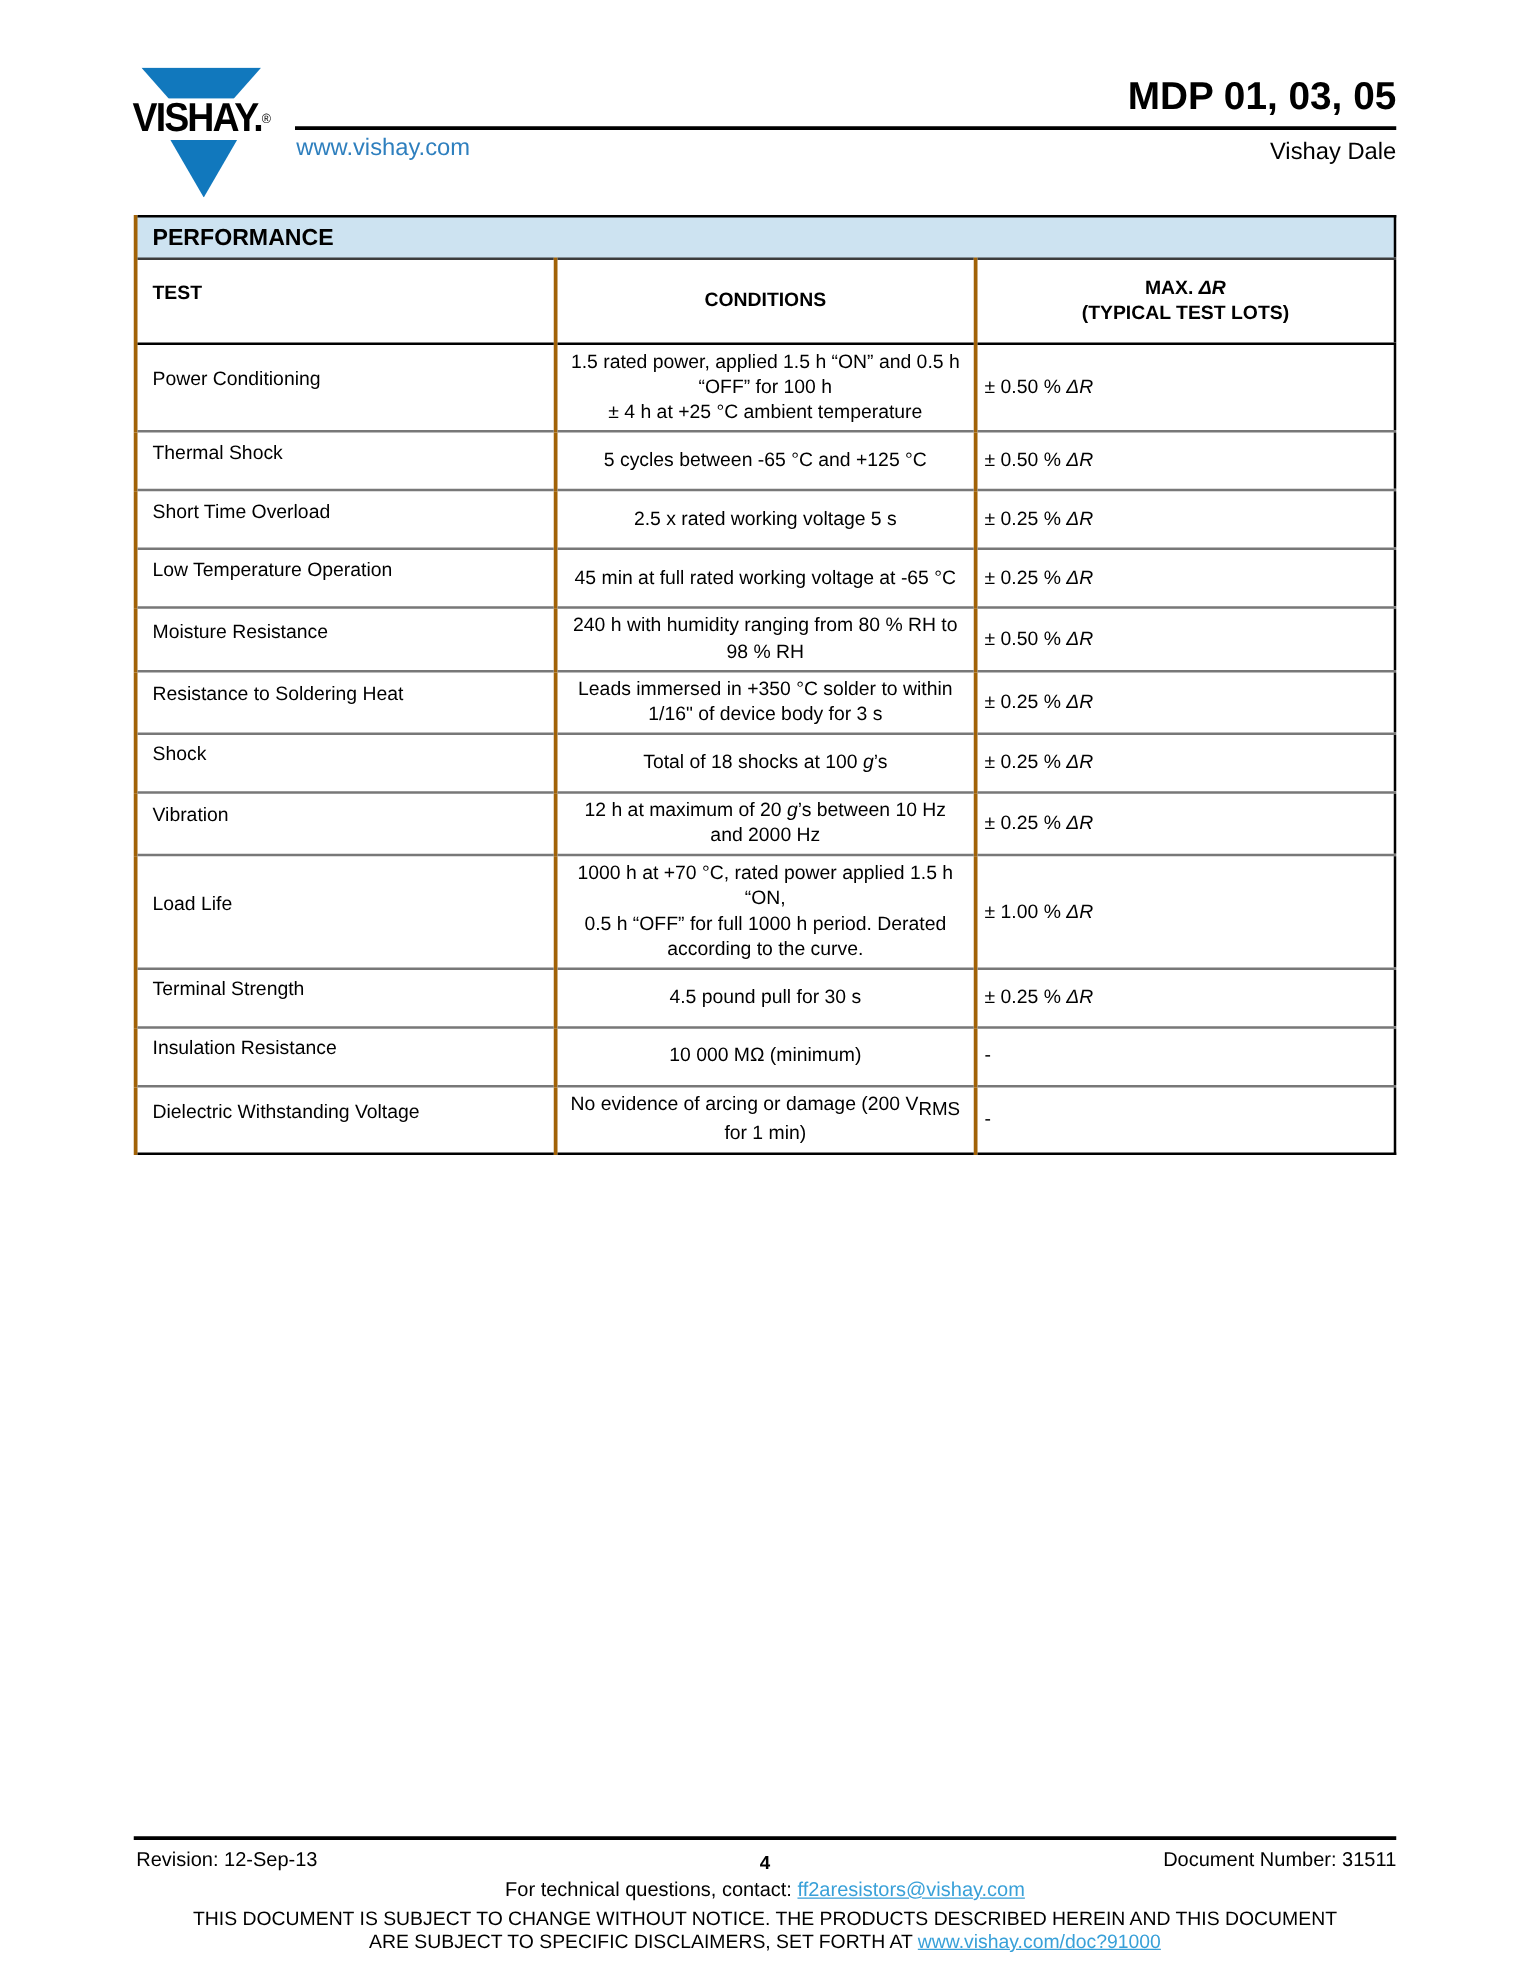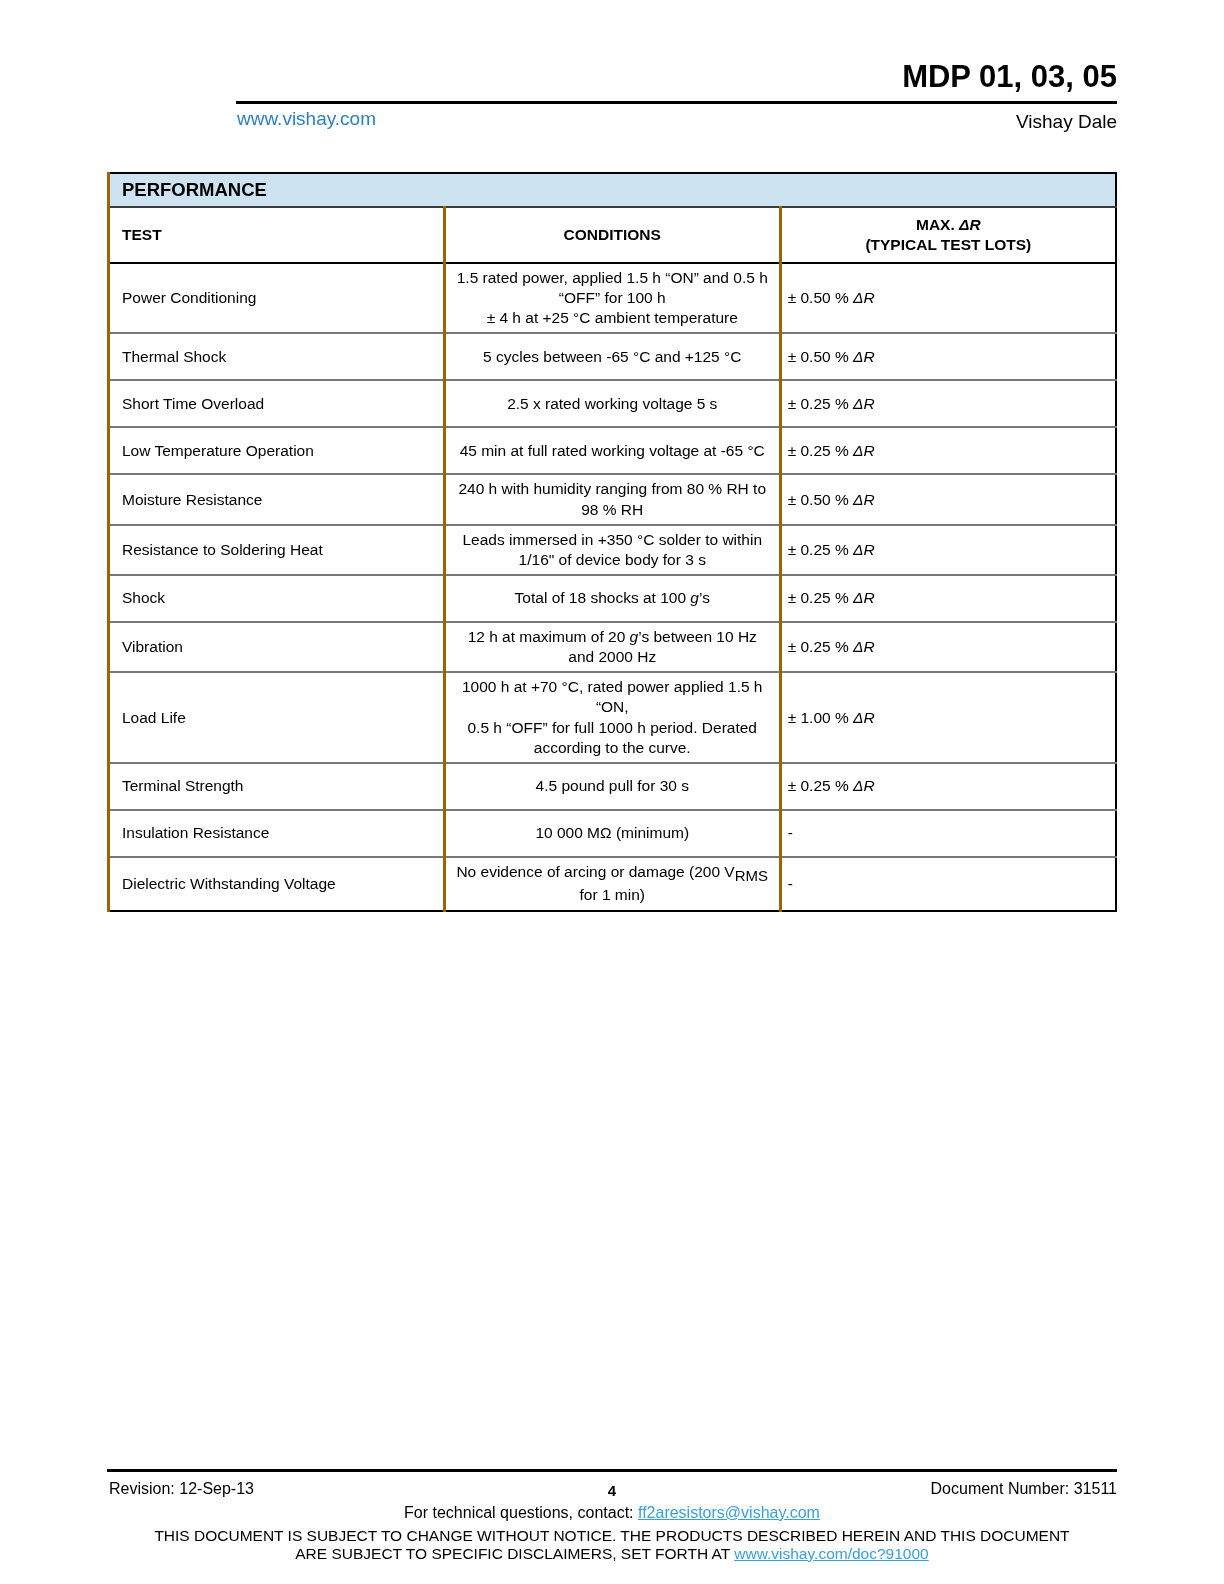--- a/index.html
+++ b/index.html
@@ -24,21 +24,21 @@
   
   .perf{position:absolute;left:107px;top:172px;width:1010px;border-collapse:collapse;
         font-size:15.5px;table-layout:fixed;}
   .perf{border:2px solid #000;}
   .perf td,.perf th{border-left:3px solid #a16207;border-right:1px solid #000;
         vertical-align:middle;line-height:1.3;}
   .section-row td{background:var(--band_blue);font-weight:bold;font-size:18.5px;
         padding:4px 12px;height:22px;border-bottom:2px solid #3c3c3c;text-align:left;}
   .head-row th{height:46px;border-bottom:2px solid #000;font-size:15.5px;}
   th.c-test{text-align:left;padding-left:12px;}
-  .c-test{width:234px;text-align:left;padding:4px 8px 4px 12px;}
+  .c-test{width:234px;text-align:left;padding:4px 8px 16px 12px;}
   .c-cond{width:531px;text-align:center;padding:4px 10px;}
   .c-max{width:188px;padding:4px 6px;}
   tbody.rows tr{height:47px;}
   tbody.rows tr td{border-top:2px solid #787878;}
   tbody.rows tr:first-child td{border-top:none;}
   .perf i{font-style:italic;}
   .perf sub{font-size:15px;margin-top:48px;}
 
   
   .frule{position:absolute;left:107px;right:107px;top:1469px;height:3px;background:#000;}
@@ -49,20 +49,25 @@
   .f-disc{position:absolute;left:0;right:0;text-align:center;font-size:15.5px;}
   .f-disc1{top:1527px;}
   .f-disc2{top:1545px;}
   a.link{color:var(--link_footer);text-decoration:underline;cursor:pointer;}
 </style>
 </head>
 <body>
 
 <div class="page">
 
+  <div class="logo">
+    <div class="logo-trap"></div>
+    <div class="logo-word"><span>VISHAY.</span><sup>®</sup></div>
+    <div class="logo-tri"></div>
+  </div>
   <div class="hrule"></div>
   <a class="site-link">www.vishay.com</a>
   <div class="doc-title">MDP 01, 03, 05</div>
   <div class="doc-sub">Vishay Dale</div>
 
   <table class="perf">
     <tbody>
       <tr class="section-row">
         <td colspan="3">PERFORMANCE</td>
       </tr>

